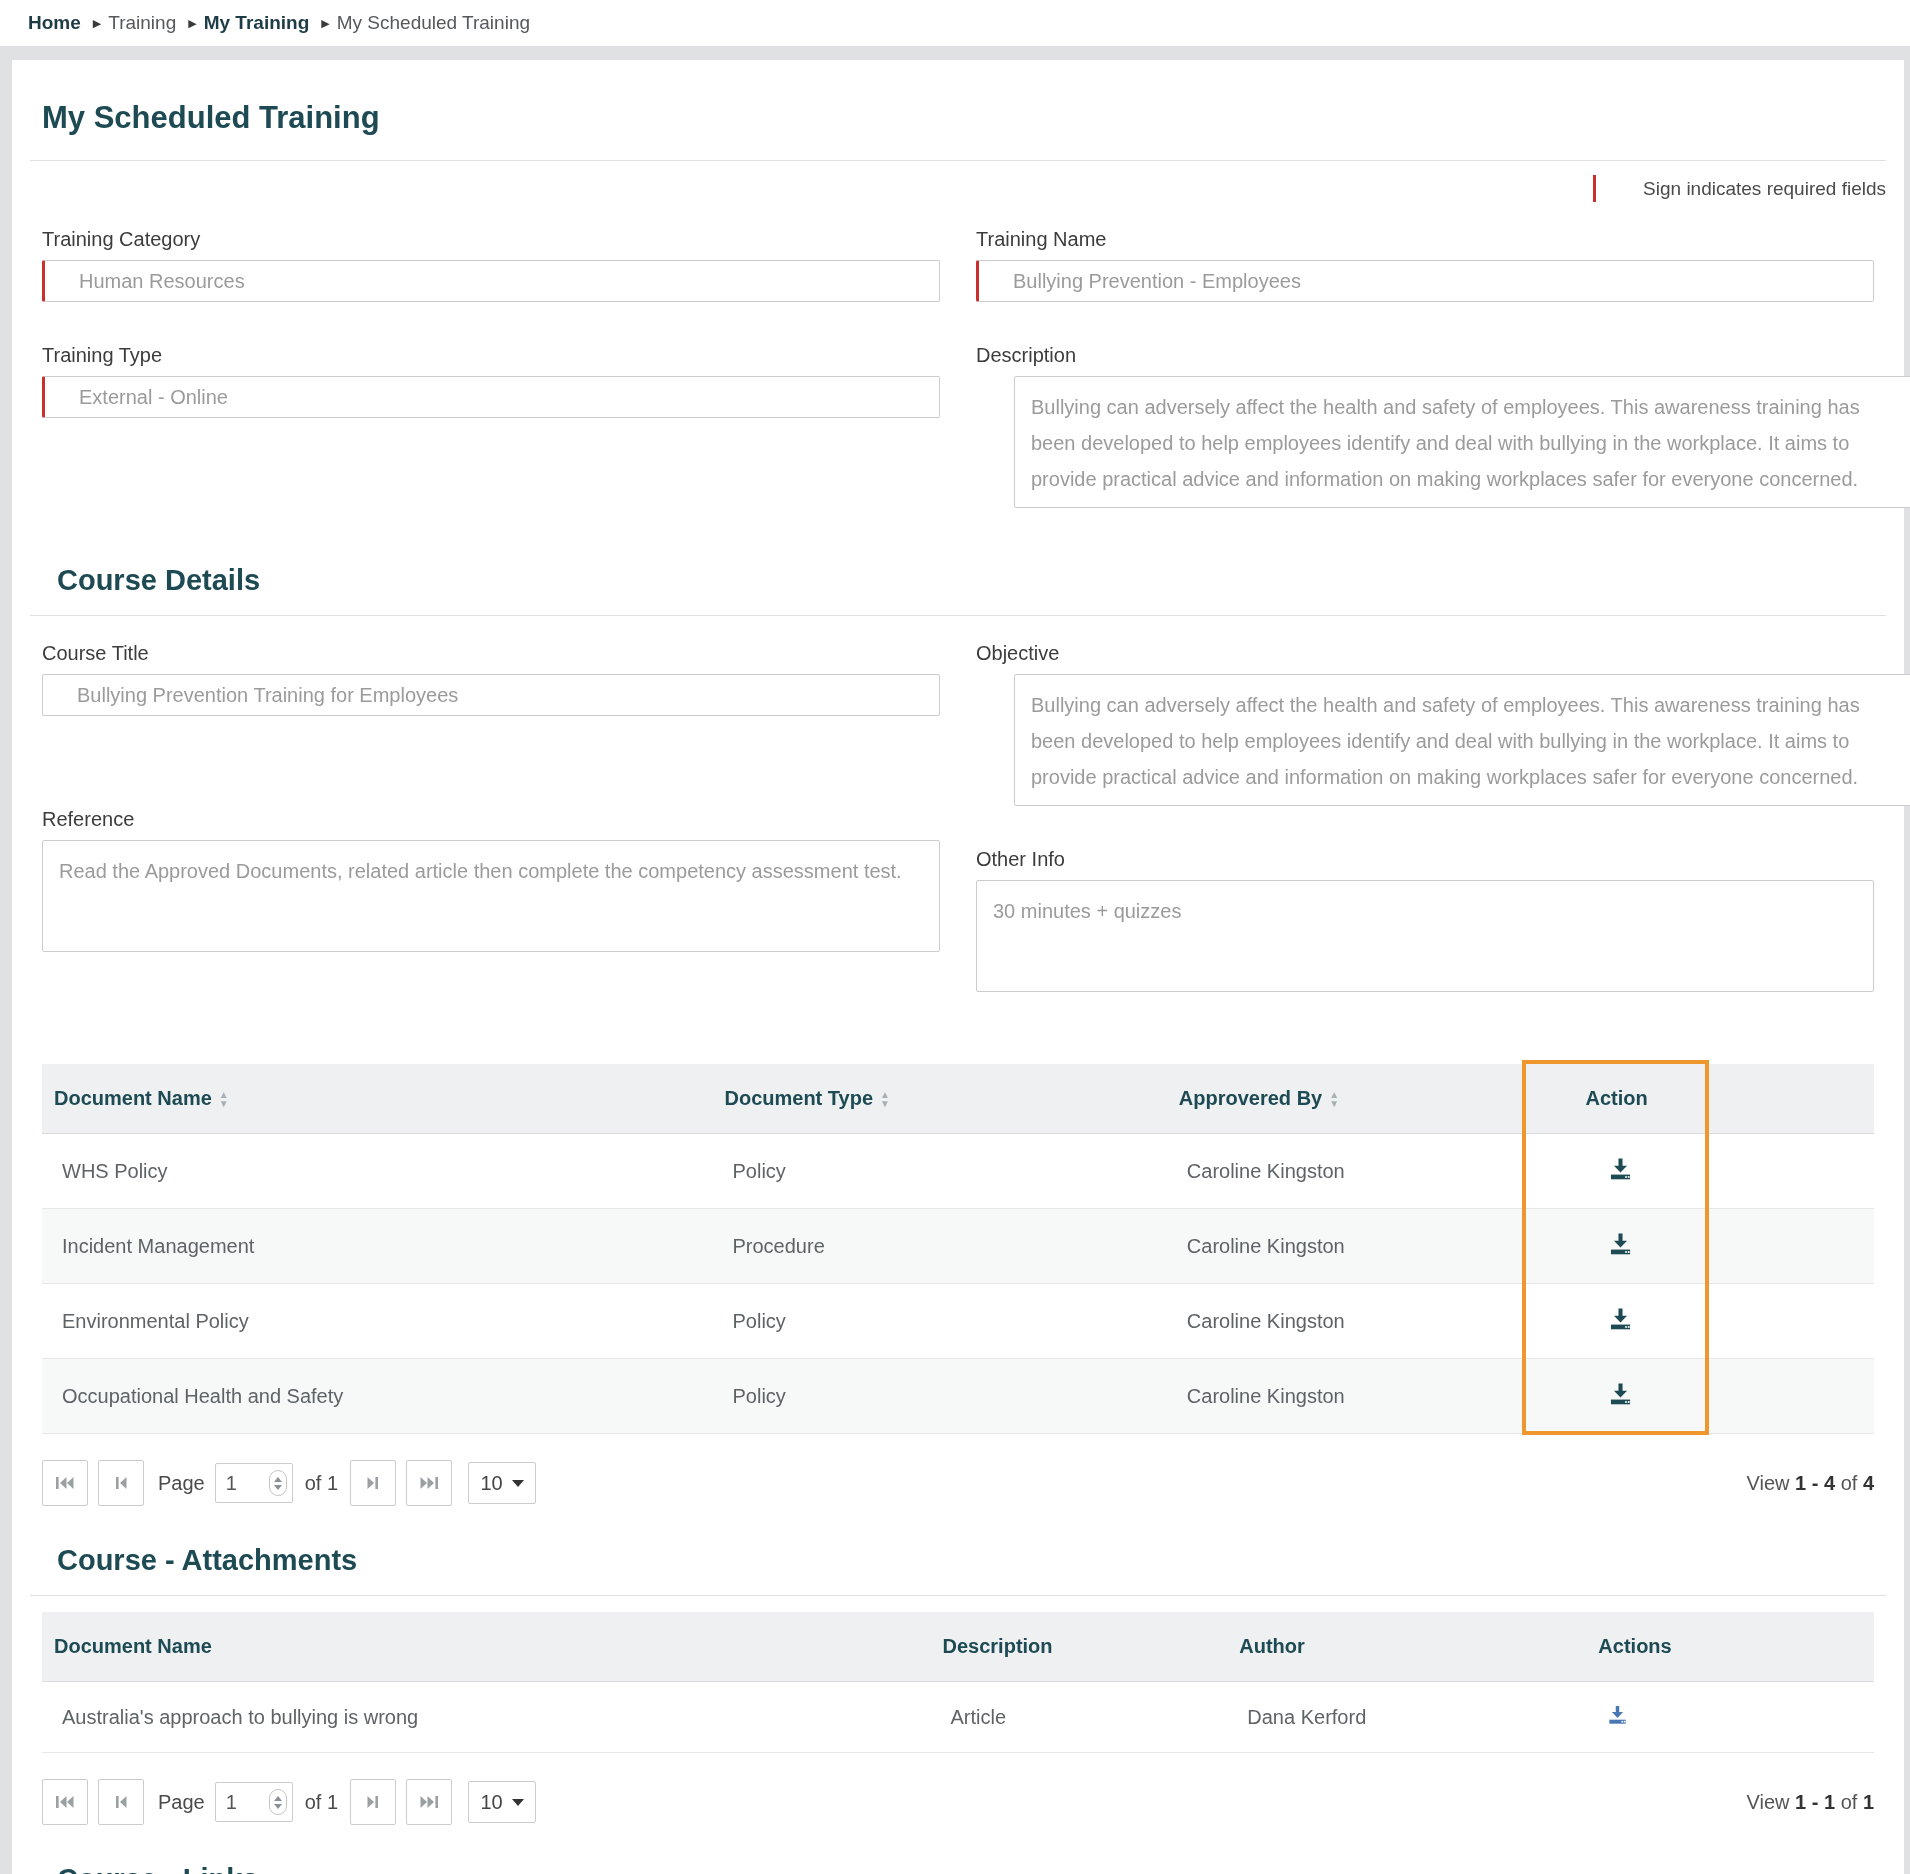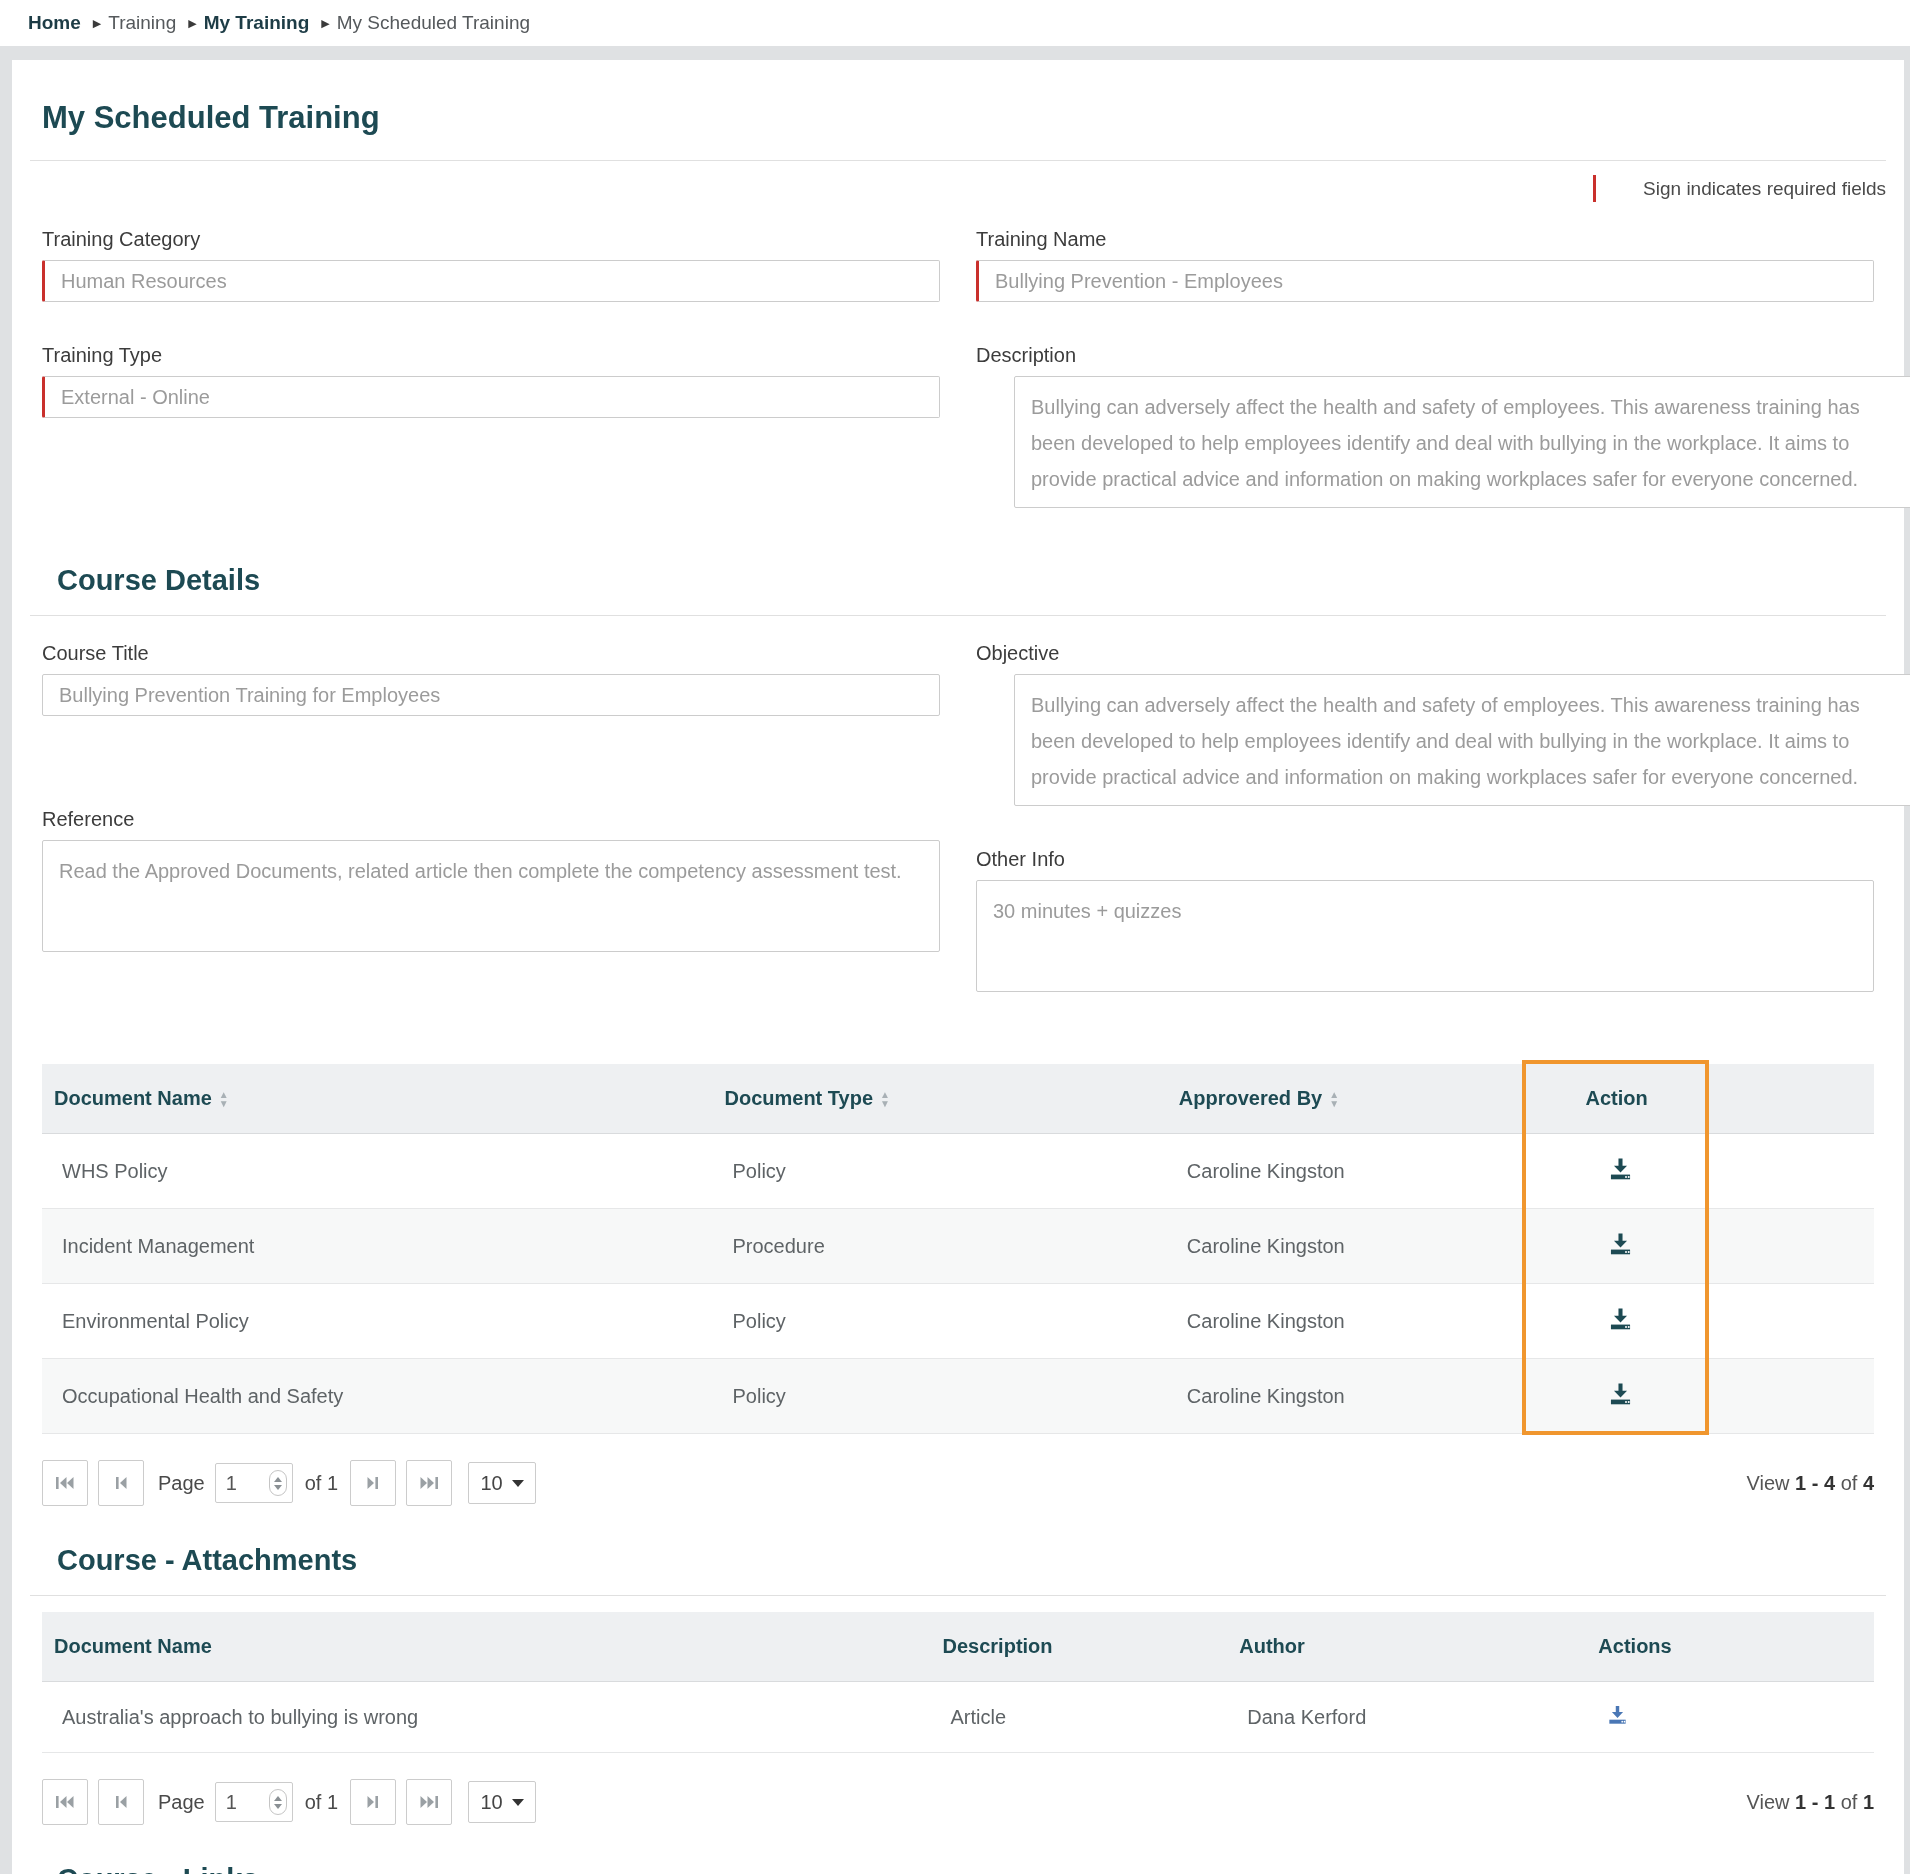--- a/index.html
+++ b/index.html
@@ -19,21 +19,21 @@
   .hr { border-top:1px solid #e0e0e0; }
   .req-note { display:flex; justify-content:flex-end; align-items:center; margin:14px 0 26px 0;gap:38px; }
   .req-bar { width:3px; height:27px; background:#c9302c; margin-right:9px; }
   .req-text { font-size:19px; color:#4a4a4a; }
 
   
   .form-grid { display:grid; grid-template-columns:1fr 1fr; column-gap:36px; padding:0 12px; }
   .field { margin-bottom:42px; }
   .field label { display:block; font-size:20px; color:#3c3c3c; margin-bottom:9px; }
   .tb { width:100%; height:42px; border:1px solid #ccc; border-radius:2px; background:#fff;
-        font-family:inherit; font-size:20px; color:#9b9b9b; padding:0 16px; outline:none; }
+        font-family:inherit; font-size:20px; color:#9b9b9b; padding:0 34px; outline:none; }
   .tb.req { border-left:3px solid #c9302c; }
   .textbox { width:100%; border:1px solid #ccc; border-radius:2px; background:#fff;
         font-size:20px; color:#9b9b9b; padding:12px 16px; line-height:36px; overflow:hidden; }
   .textbox.tall { height:132px;margin-left:38px; }
   .textbox.mid { height:112px; }
 
   .section-title { font-size:29px; font-weight:600; color:#1d4a53; margin:8px 0 18px 27px; }
   .section-gap { margin-top:14px; }
 
   

